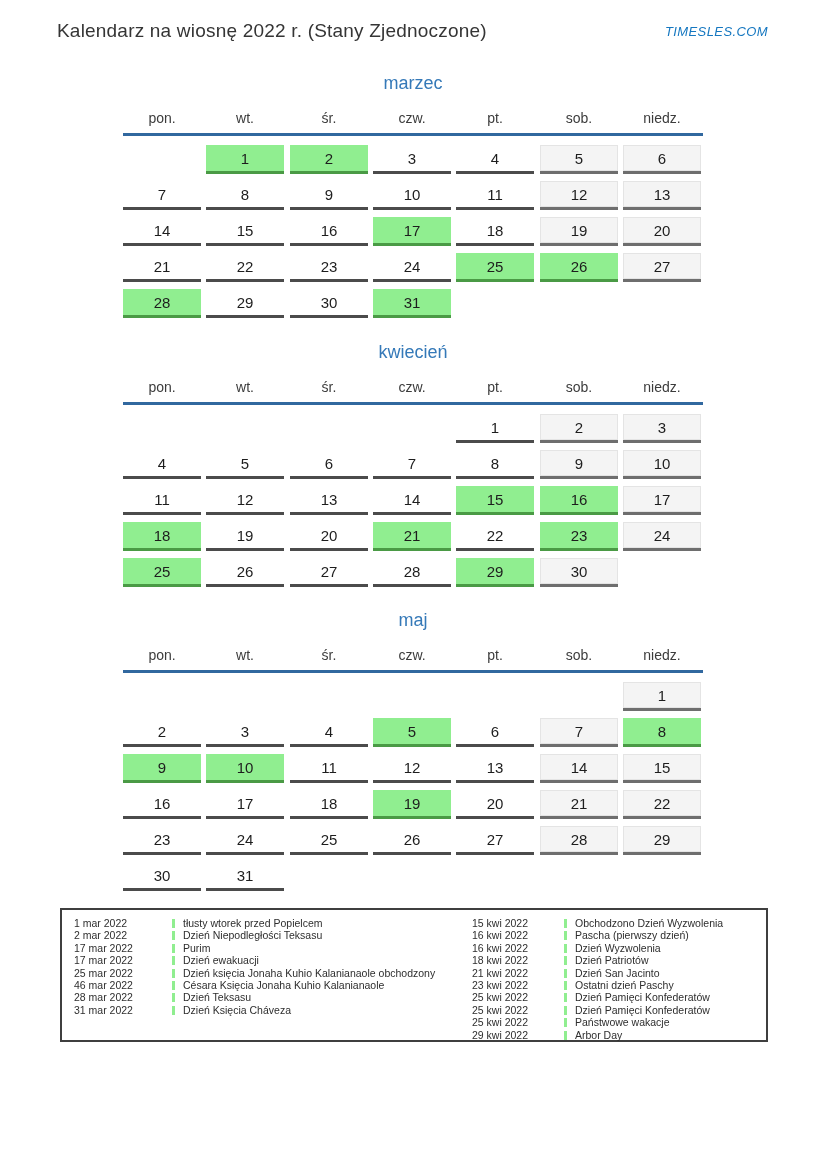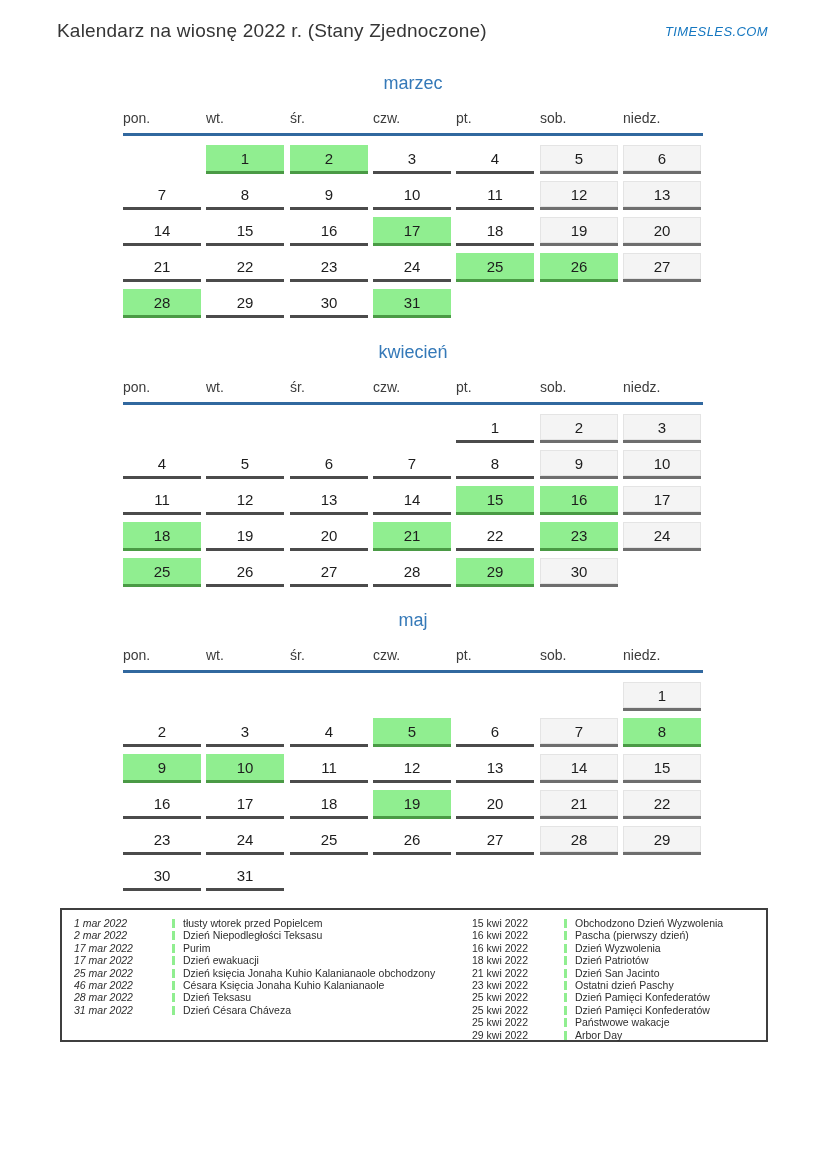--- a/index.html
+++ b/index.html
@@ -19,21 +19,21 @@
     position:absolute;right:59px;top:24px;font-size:13px;color:var(--brand);
     text-decoration:none;letter-spacing:0.4px;cursor:pointer;font-style:italic;
   }
   .month{position:absolute;left:123px;width:580px;}
   .month-title{
     position:absolute;top:0;left:0;width:580px;text-align:center;margin:0;
     font-size:18px;line-height:22px;font-weight:normal;color:var(--month-title);
   }
   .weekday-row{position:absolute;top:38px;left:0;width:580px;height:18px;}
   .weekday{
-    position:absolute;top:0;width:78px;
+    position:absolute;top:0;width:78px;text-align:center;
     font-size:14px;color:#3c3c3c;
   }
   .header-rule{
     position:absolute;top:61px;left:0;width:580px;height:3px;background:var(--rule);
   }
   .grid{position:absolute;top:0;left:0;width:580px;}
   .day-cell{
     position:absolute;width:78px;height:26px;line-height:27px;text-align:center;
     font-size:15px;color:#1d1d1d;border-bottom:3px solid #4b4b4b;box-sizing:content-box;
   }
@@ -44,21 +44,21 @@
   }
   .legend{
     position:absolute;left:60px;top:908px;width:708px;height:134px;
     border:2px solid #3f3f3f;box-sizing:border-box;background:#ffffff;
   }
   .legend-col{position:absolute;top:7px;}
   .legend-col.c1{left:12px;}
   .legend-col.c2{left:410px;}
   .legend-row{height:12.4px;line-height:12.4px;font-size:10.5px;color:#2e2e2e;white-space:nowrap;}
   .legend-date{display:inline-block;vertical-align:top;}
-  .c1 .legend-date{width:98px;font-style:italic;}
+  .c1 .legend-date{width:98px;}
   .c2 .legend-date{width:92px;}
   .legend-tick{
     display:inline-block;width:3px;height:9px;background:var(--tick);
     margin-right:8px;vertical-align:-1px;
   }
 </style>
 </head>
 <body>
 
 <h1 class="page-title">Kalendarz na wiosnę 2022 r. (Stany Zjednoczone)</h1>
@@ -206,21 +206,21 @@
 
 <div class="legend">
   <div class="legend-col c1" id="legend-col1">
       <div class="legend-row"><span class="legend-date">1 mar 2022</span><span class="legend-tick"></span><span class="legend-name">tłusty wtorek przed Popielcem</span></div>
       <div class="legend-row"><span class="legend-date">2 mar 2022</span><span class="legend-tick"></span><span class="legend-name">Dzień Niepodległości Teksasu</span></div>
       <div class="legend-row"><span class="legend-date">17 mar 2022</span><span class="legend-tick"></span><span class="legend-name">Purim</span></div>
       <div class="legend-row"><span class="legend-date">17 mar 2022</span><span class="legend-tick"></span><span class="legend-name">Dzień ewakuacji</span></div>
       <div class="legend-row"><span class="legend-date">25 mar 2022</span><span class="legend-tick"></span><span class="legend-name">Dzień księcia Jonaha Kuhio Kalanianaole obchodzony</span></div>
       <div class="legend-row"><span class="legend-date">46 mar 2022</span><span class="legend-tick"></span><span class="legend-name">Césara Księcia Jonaha Kuhio Kalanianaole</span></div>
       <div class="legend-row"><span class="legend-date">28 mar 2022</span><span class="legend-tick"></span><span class="legend-name">Dzień Teksasu</span></div>
-      <div class="legend-row"><span class="legend-date">31 mar 2022</span><span class="legend-tick"></span><span class="legend-name">Dzień Césara Cháveza</span></div>
+      <div class="legend-row"><span class="legend-date">31 mar 2022</span><span class="legend-tick"></span><span class="legend-name">Dzień Księcia Cháveza</span></div>
     </div>
   <div class="legend-col c2" id="legend-col2">
       <div class="legend-row"><span class="legend-date">15 kwi 2022</span><span class="legend-tick"></span><span class="legend-name">Obchodzono Dzień Wyzwolenia</span></div>
       <div class="legend-row"><span class="legend-date">16 kwi 2022</span><span class="legend-tick"></span><span class="legend-name">Pascha (pierwszy dzień)</span></div>
       <div class="legend-row"><span class="legend-date">16 kwi 2022</span><span class="legend-tick"></span><span class="legend-name">Dzień Wyzwolenia</span></div>
       <div class="legend-row"><span class="legend-date">18 kwi 2022</span><span class="legend-tick"></span><span class="legend-name">Dzień Patriotów</span></div>
       <div class="legend-row"><span class="legend-date">21 kwi 2022</span><span class="legend-tick"></span><span class="legend-name">Dzień San Jacinto</span></div>
       <div class="legend-row"><span class="legend-date">23 kwi 2022</span><span class="legend-tick"></span><span class="legend-name">Ostatni dzień Paschy</span></div>
       <div class="legend-row"><span class="legend-date">25 kwi 2022</span><span class="legend-tick"></span><span class="legend-name">Dzień Pamięci Konfederatów</span></div>
       <div class="legend-row"><span class="legend-date">25 kwi 2022</span><span class="legend-tick"></span><span class="legend-name">Dzień Pamięci Konfederatów</span></div>

